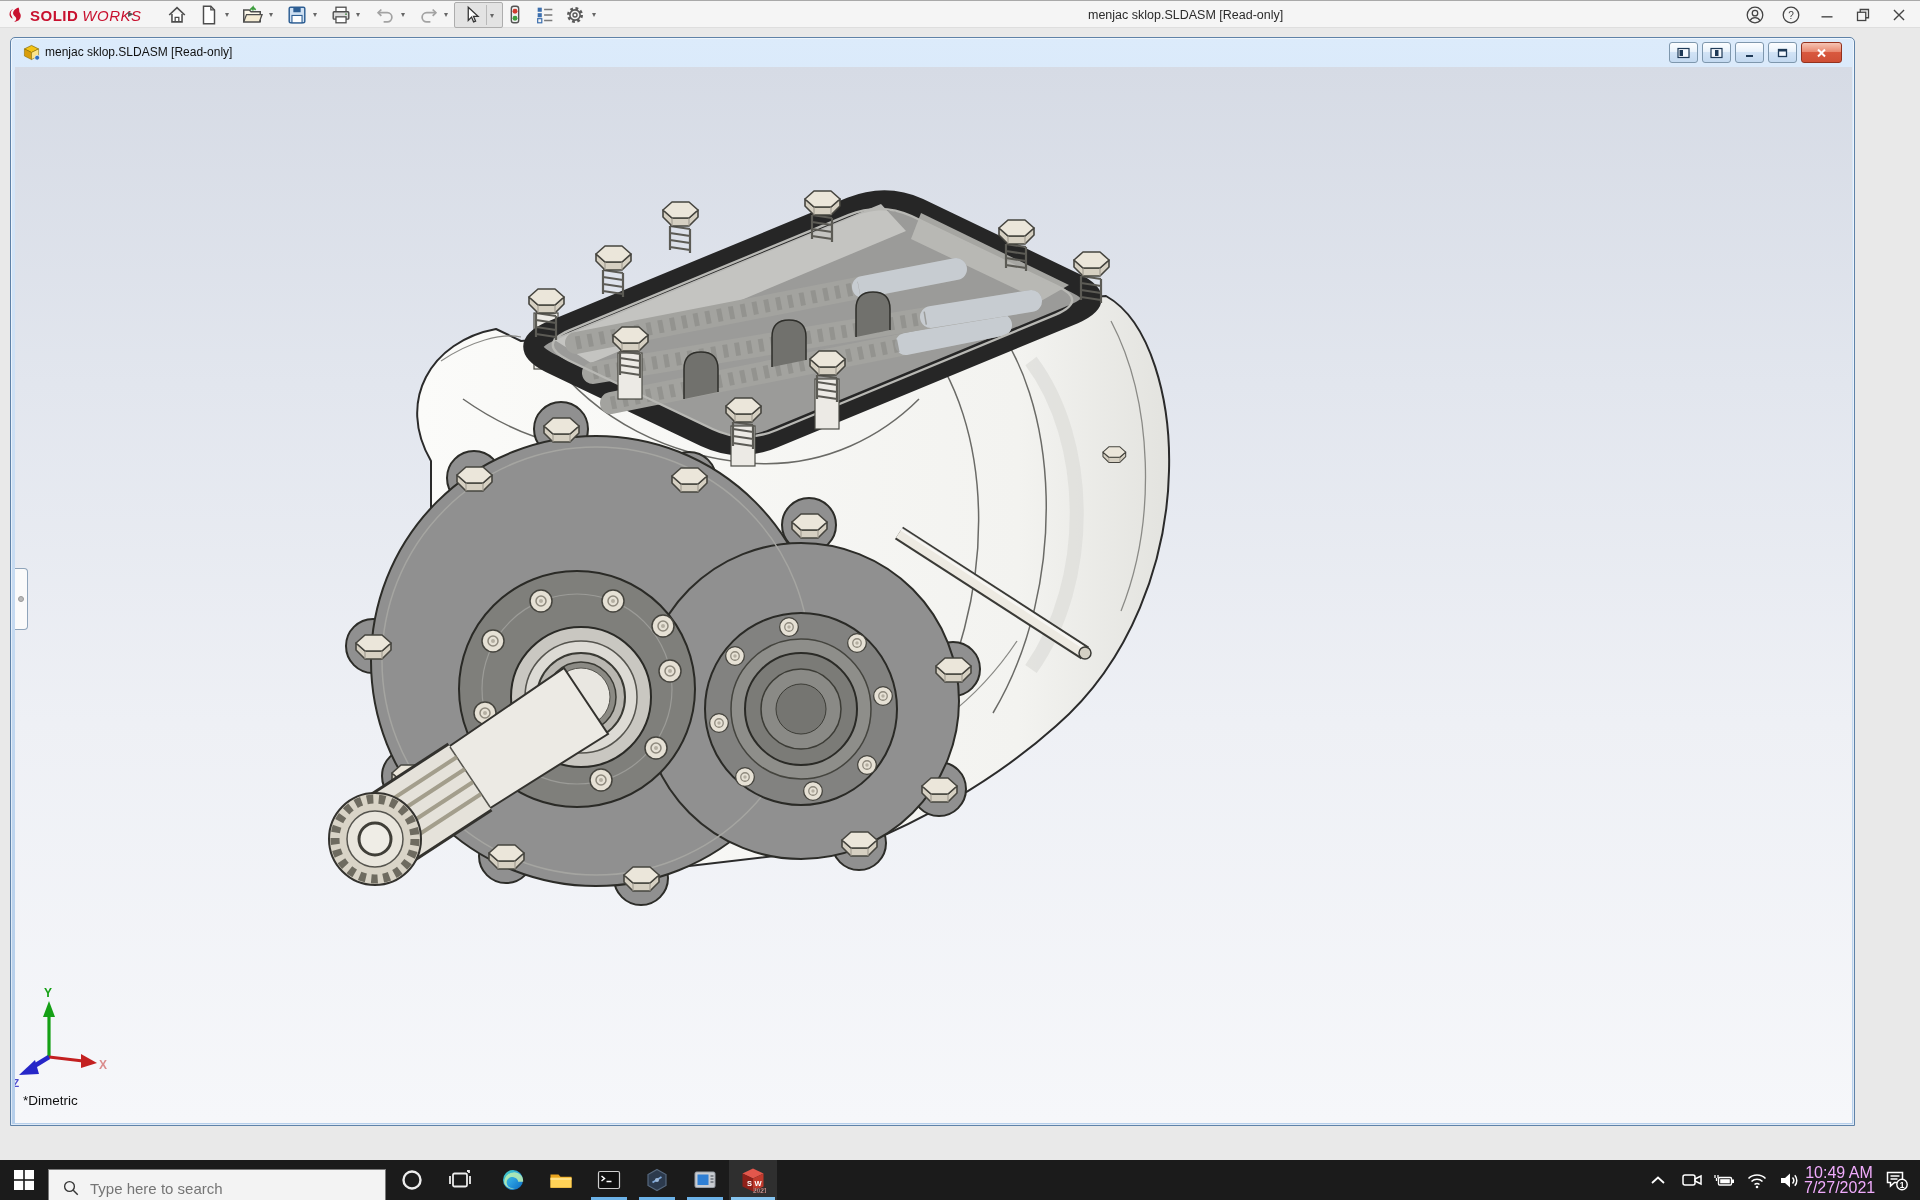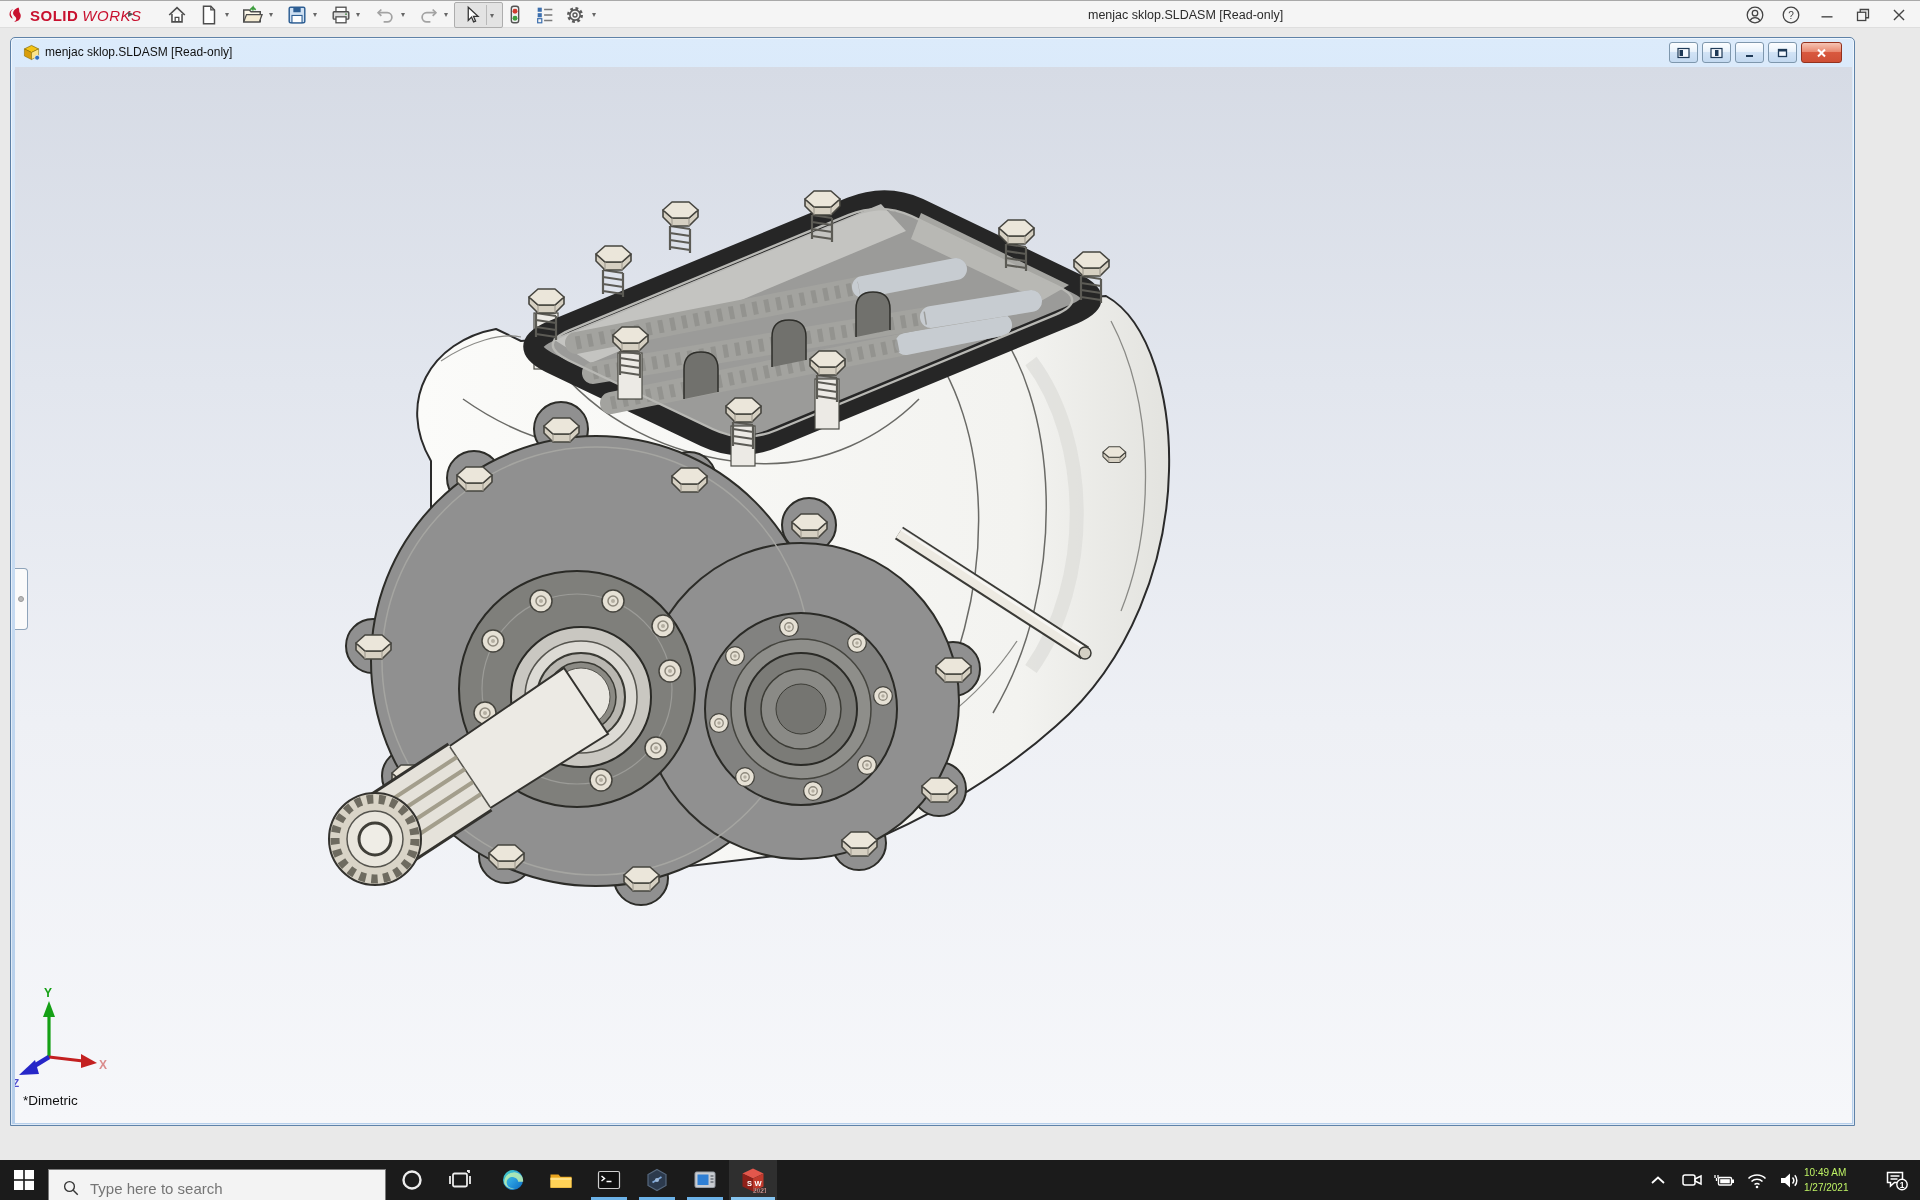--- a/index.html
+++ b/index.html
@@ -42,21 +42,21 @@
   .tb-tile { position:absolute; top:0; width:48px; height:40px; display:flex; align-items:center; justify-content:center; }
   .tb-tile svg { width:26px; height:26px; }
   .tb-tile .runline { position:absolute; bottom:0; left:6px; width:36px; height:3px; background:#6cb2e8; }
   .tb-tile.active { background:rgba(255,255,255,.09); }
   .tb-tile.active .runline { left:2px; width:44px; background:#85c4f0; }
   .searchbox { position:absolute; left:48px; top:1px; width:338px; height:38px; background:#f3f3f3; border:1px solid #7a7a7a; display:flex; align-items:center;margin-top:8px; }
   .searchbox svg { width:18px; height:18px; margin-left:13px; }
   .searchbox input { border:none; outline:none; background:transparent; font-size:15px; color:#454545; margin-left:10px; width:270px; font-family:"Liberation Sans",sans-serif; }
   .tray-ic { position:absolute; top:8px; width:24px; height:24px; }
   .tray-ic svg { width:24px; height:24px; }
-  .clock { position:absolute; left:1804px; top:5px; width:70px; text-align:left; color:#bef264; font-size:10px; line-height:15px; }
+  .clock { position:absolute; left:1804px; top:5px; width:70px; text-align:center; color:#f0abfc; font-size:16px; line-height:15px; }
 </style>
 </head>
 <body>
 
 <div id="screen">
 
   <div class="titlebar">
     <div class="brand">
       <svg class="flame" viewBox="0 0 24 24">
         <path d="M14 2c-5 2-8 5-7 9 1 3 4 3 4 6 0 2-1 3-3 4 5 0 9-3 9-8 0-3-2-4-2-6 0-2 0-3-1-5z" fill="#c8102e"></path>
@@ -496,21 +496,21 @@
           <path d="M6.5 13.5a8 8 0 0 1 11 0" fill="none" stroke="#fff" stroke-width="1.6"></path>
           <path d="M9.5 16.5a4 4 0 0 1 5 0" fill="none" stroke="#fff" stroke-width="1.6"></path>
           <circle cx="12" cy="19" r="1.3" fill="#fff"></circle>
         </svg></span>
     <span class="tray-ic" style="left:1777px"><svg viewBox="0 0 24 24">
           <path d="M4 10v5h4l5 4.5v-14L8 10z" fill="#fff"></path>
           <path d="M15.5 9.5a4.5 4.5 0 0 1 0 6M17.8 7.2a8 8 0 0 1 0 10.6" fill="none" stroke="#fff" stroke-width="1.5"></path>
         </svg></span>
     <div class="clock">
       <div>10:49 AM</div>
-      <div>1/27/2021</div>
+      <div>7/27/2021</div>
     </div>
     <span class="tray-ic" style="left:1884px">
       <svg viewBox="0 0 24 24">
         <path d="M3.5 4.5h15v10h-8l-4 3.5v-3.5h-3z" fill="none" stroke="#fff" stroke-width="1.5"></path>
         <path d="M6.5 8h9M6.5 11h7" stroke="#fff" stroke-width="1.3"></path>
         <circle cx="18" cy="16.5" r="5.2" fill="#1b1b1b" stroke="#fff" stroke-width="1.4"></circle>
         <text x="18" y="19.5" text-anchor="middle" font-size="8.5" font-weight="bold" fill="#fff" font-family="Liberation Sans,sans-serif">1</text>
       </svg>
     </span>
   </div>

